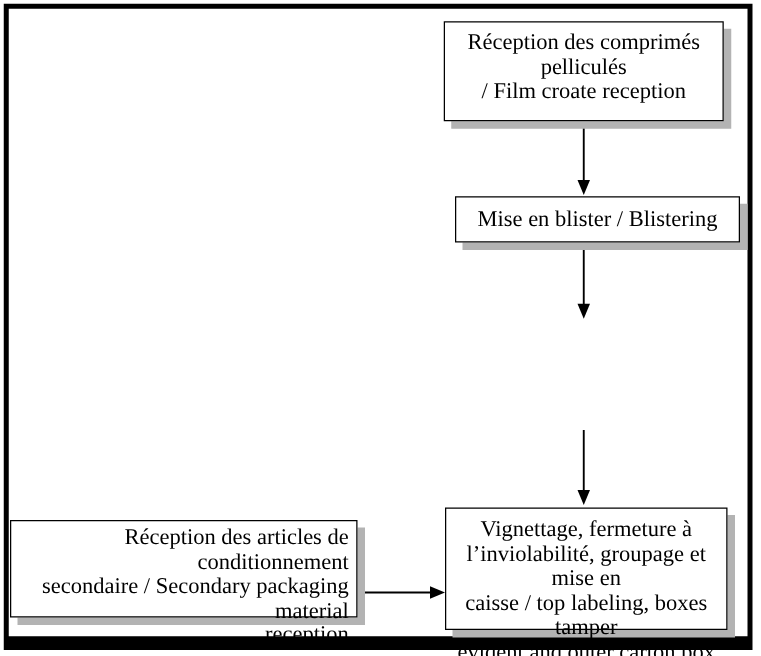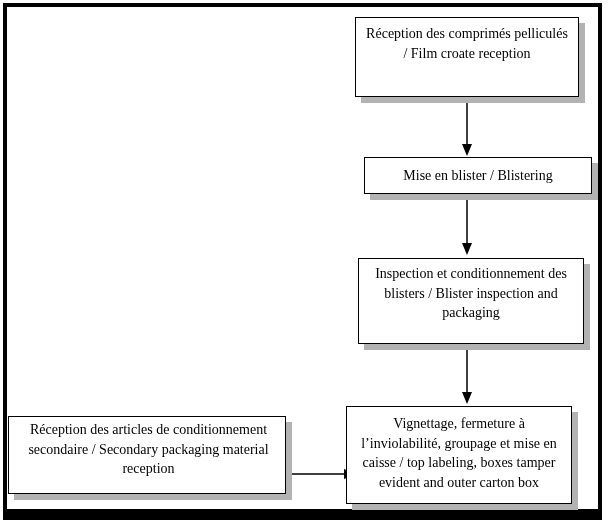--- a/index.html
+++ b/index.html
@@ -26,47 +26,47 @@
     border: 4px solid #000000;
     border-bottom-width: 11px;
     background: transparent;
   }
   .node {
     position: absolute;
     box-sizing: border-box;
     background: #ffffff;
     border: 1.5px solid #000000;
     box-shadow: 6px 6px 0 #b3b3b3;
-    font-size: 14px;
+    font-size: 18px;
     line-height: 19.5px;
     white-space: pre-line;
     z-index: 2;
   }
   .node.centered { text-align: center; }
   #node-film-coat-reception {
     left: 355px; top: 17px; width: 224px; height: 80px;
     padding: 6px 4px 0 4px;
   }
   #node-blistering {
     left: 364px; top: 157px; width: 228px; height: 37px;
     display: flex; align-items: center; justify-content: center;
     white-space: normal;
   }
   #node-blister-inspection {
     left: 358px; top: 258px; width: 226px; height: 86px;
     padding: 5px 4px 0 4px;
   }
   #node-labeling-cartoning {
-    left: 346px; top: 406px; width: 226px; height: 98px;
+    left: 356px; top: 406px; width: 226px; height: 98px;
     padding: 7px 4px 0 4px;
   }
   #node-secondary-packaging {
     left: 8px; top: 416px; width: 278px; height: 78px;
     padding: 3px 6px 0 9px;
-    text-align: center;
+    text-align: right;
   }
   .connectors {
     position: absolute;
     left: 0; top: 0;
     z-index: 1;
   }
 </style>
 </head>
 <body>
 
@@ -91,23 +91,20 @@
       <line x1="286" y1="474" x2="345" y2="474" stroke="#000000" stroke-width="1.5"></line>
       <polygon points="344,469 344,479 356,474" fill="#000000"></polygon>
     </g>
   </svg>
 
   <div class="node centered" id="node-film-coat-reception">Réception des comprimés pelliculés
 / Film croate reception</div>
 
   <div class="node centered" id="node-blistering">Mise en blister / Blistering</div>
 
-  <div class="node centered" id="node-blister-inspection">Inspection et conditionnement des
-blisters / Blister inspection and
-packaging</div>
 
   <div class="node centered" id="node-labeling-cartoning">Vignettage, fermeture à
 l’inviolabilité, groupage et mise en
 caisse / top labeling, boxes tamper
 evident and outer carton box</div>
 
   <div class="node" id="node-secondary-packaging">Réception des articles de conditionnement
 secondaire / Secondary packaging material
 reception</div>
 

